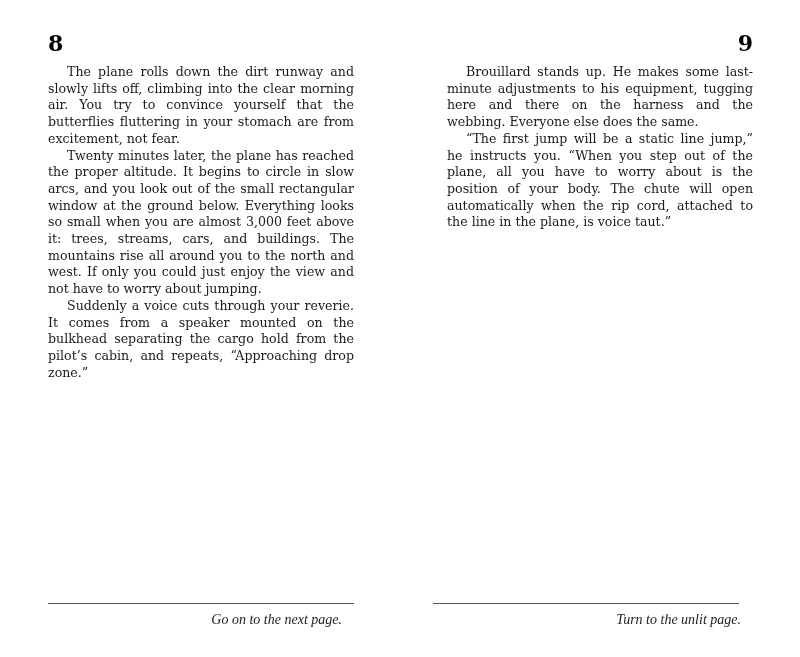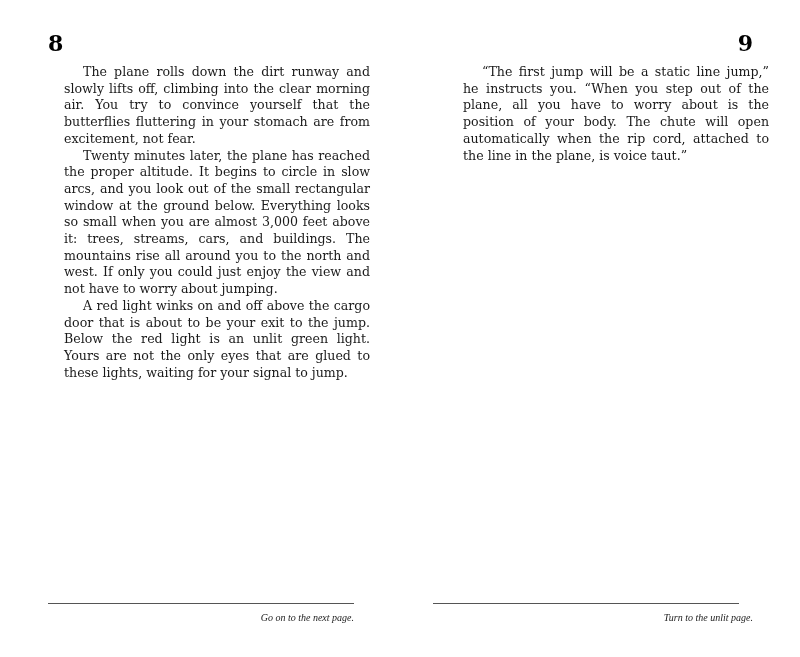--- a/index.html
+++ b/index.html
@@ -3,40 +3,41 @@
 <meta charset="utf-8">
 <style>
   html, body { margin: 0; padding: 0; background: #ffffff; }
   body { width: 800px; height: 657px; position: relative; overflow: hidden; font-family: "DejaVu Serif", serif; color: #1a1a1a; }
   .page { position: absolute; top: 0; height: 657px; }
   .page.left { left: 48px; width: 306px; }
   .page.right { left: 447px; width: 306px; }
   .pnum { position: absolute; top: 30px; font-family: "DejaVu Serif", serif; font-weight: bold; font-size: 22px; color: #000; }
   .left .pnum { left: 0; }
   .right .pnum { right: 0; }
-  .body { position: absolute; top: 64px; left: 0; width: 306px; font-size: 12.6px; line-height: 16.7px; text-align: justify; margin-left: 16px; }
+  .body { position: absolute; top: 64px; left: 0; width: 306px; font-size: 12.6px; line-height: 16.7px; text-align: justify; }
   .body p { margin: 0; text-indent: 19px; }
   .rule { position: absolute; top: 603px; left: 0; width: 306px; border-top: 1px solid #555; }
-  .foot { position: absolute; top: 612px; right: 0; font-family: "Liberation Serif", serif; font-style: italic; font-size: 10px; color: #222; }
+  .foot { position: absolute; top: 612px; right: 12px; font-family: "Liberation Serif", serif; font-style: italic; font-size: 14px; color: #222; }
   .right .rule { left: -14px; width: 306px; }
 </style>
 </head>
 <body>
 
 <div class="page left">
   <div class="pnum">8</div>
   <div class="body">
     <p>The plane rolls down the dirt runway and slowly lifts off, climbing into the clear morning air. You try to convince yourself that the butterflies fluttering in your stomach are from excitement, not fear.</p>
     <p>Twenty minutes later, the plane has reached the proper altitude. It begins to circle in slow arcs, and you look out of the small rectangular window at the ground below. Everything looks so small when you are almost 3,000 feet above it: trees, streams, cars, and buildings. The mountains rise all around you to the north and west. If only you could just enjoy the view and not have to worry about jumping.</p>
-    <p>A red light winks on and off above the cargo door that is about to be your exit to the jump. Below the red light is an unlit green light. Yours are not the only eyes that are glued to these lights, waiting for your signal to jump.</p>
+    <p>Suddenly a voice cuts through your reverie. It comes from a speaker mounted on the bulkhead separating the cargo hold from the pilot’s cabin, and repeats, “Approaching drop zone.”</p>
   </div>
   <div class="rule"></div>
   <div class="foot">Go on to the next page.</div>
 </div>
 
 <div class="page right">
   <div class="pnum">9</div>
   <div class="body">
+    <p>Brouillard stands up. He makes some last-minute adjustments to his equipment, tugging here and there on the harness and the webbing. Everyone else does the same.</p>
     <p>“The first jump will be a static line jump,” he instructs you. “When you step out of the plane, all you have to worry about is the position of your body. The chute will open automatically when the rip cord, attached to the line in the plane, is voice taut.”</p>
   </div>
   <div class="rule"></div>
   <div class="foot">Turn to the unlit page.</div>
 </div>
 
 </body></html>

